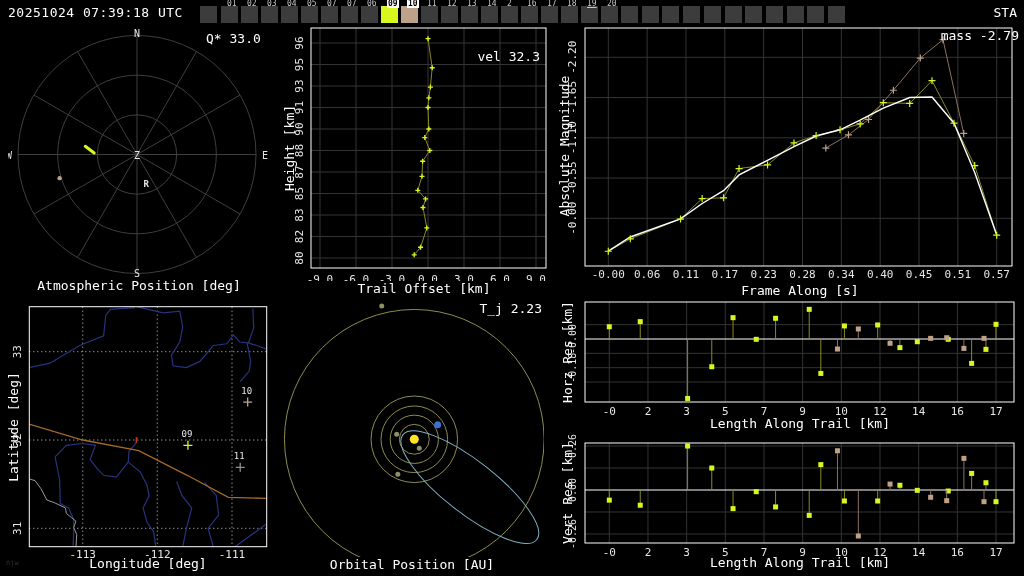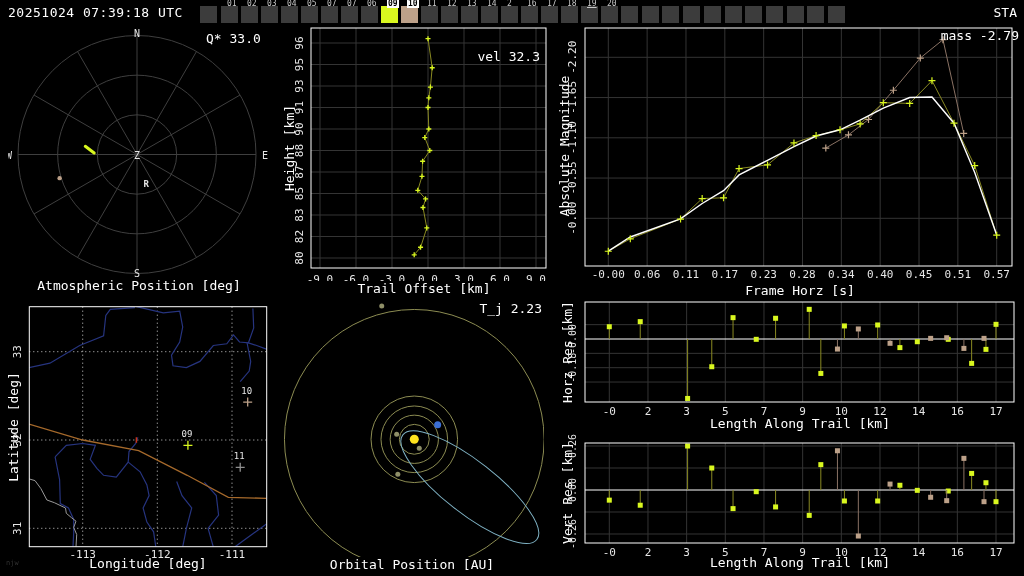--- a/index.html
+++ b/index.html
@@ -224,21 +224,21 @@
     <path d="M296.61266666666666 98.89545454545454H303.61266666666666M300.11266666666666 95.39545454545454V102.39545454545454" stroke="#d9f71f" stroke-width="1.2" fill="none"></path>
     <path d="M319.7872 77.67272727272726H326.7872M323.2872 74.17272727272726V81.17272727272726" stroke="#d9f71f" stroke-width="1.2" fill="none"></path>
     <path d="M346.19840000000005 78.40454545454544H353.19840000000005M349.69840000000005 74.90454545454544V81.90454545454544" stroke="#d9f71f" stroke-width="1.2" fill="none"></path>
     <path d="M368.4666666666667 55.71818181818182H375.4666666666667M371.9666666666667 52.21818181818182V59.21818181818182" stroke="#d9f71f" stroke-width="1.2" fill="none"></path>
     <path d="M390.47600000000006 98.16363636363636H397.47600000000006M393.97600000000006 94.66363636363636V101.66363636363636" stroke="#d9f71f" stroke-width="1.2" fill="none"></path>
     <path d="M411.19066666666674 140.60909090909092H418.19066666666674M414.69066666666674 137.10909090909092V144.10909090909092" stroke="#d9f71f" stroke-width="1.2" fill="none"></path>
     <path d="M433.20000000000005 210.1318181818182H440.20000000000005M436.70000000000005 206.6318181818182V213.6318181818182" stroke="#d9f71f" stroke-width="1.2" fill="none"></path>
   </svg>
 <div class="corner" style="right:5px;top:28px;">mass -2.79</div>
 <div class="vlabel" style="left:564px;top:146px;">Absolute Magnitude</div>
-<div class="hlabel" style="left:800px;top:283px;">Frame Horz [s]</div>
+<div class="hlabel" style="left:800px;top:283px;">Frame Along [s]</div>
 
 <svg id="map-svg" width="272" height="270" style="left:8px;top:295px;">
     <line x1="74.7" y1="11.7" x2="74.7" y2="251.7" stroke="#cccccc" stroke-width="1" stroke-dasharray="1 3"></line>
     <line x1="149.3" y1="11.7" x2="149.3" y2="251.7" stroke="#cccccc" stroke-width="1" stroke-dasharray="1 3"></line>
     <line x1="224" y1="11.7" x2="224" y2="251.7" stroke="#cccccc" stroke-width="1" stroke-dasharray="1 3"></line>
     <line x1="21.3" y1="56.7" x2="258.7" y2="56.7" stroke="#cccccc" stroke-width="1" stroke-dasharray="1 3"></line>
     <line x1="21.3" y1="145" x2="258.7" y2="145" stroke="#cccccc" stroke-width="1" stroke-dasharray="1 3"></line>
     <line x1="21.3" y1="233.3" x2="258.7" y2="233.3" stroke="#cccccc" stroke-width="1" stroke-dasharray="1 3"></line>
     <clipPath id="mapclip">
       <rect x="21.3" y="11.7" width="237.39999999999998" height="240"></rect>

